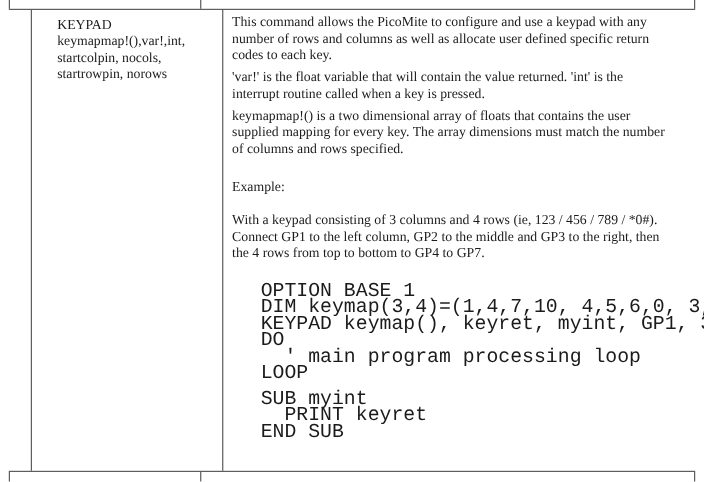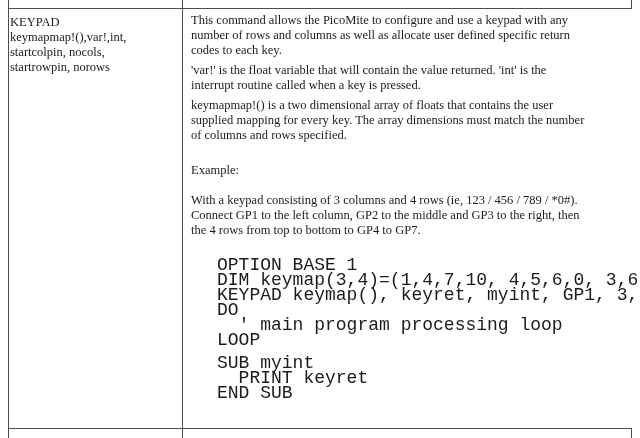--- a/index.html
+++ b/index.html
@@ -29,21 +29,21 @@
   .c-right{flex:1;border-right:1px solid var(--border-color);}
   .partial-top{height:8px;flex:none;}
   .row-main{
     flex:none;
     height:421px;
     border-top:1px solid var(--border-color);
     border-bottom:1px solid var(--border-color);
     box-sizing:border-box;
   }
   .partial-bottom{flex:1;}
-  .row-main .c-left{padding:6px 4px 0 1px;}
+  .row-main .c-left{padding:6px 4px 0 23px;margin-left:20px;}
   .row-main .c-right{padding:4px 6px 0 8px;}
   .syntax{
     font-size:12.5px;
     line-height:15px;
     white-space:pre-line;
   }
   .desc p{
     margin:0 0 5px 0;
     font-size:12.5px;
     line-height:15px;

